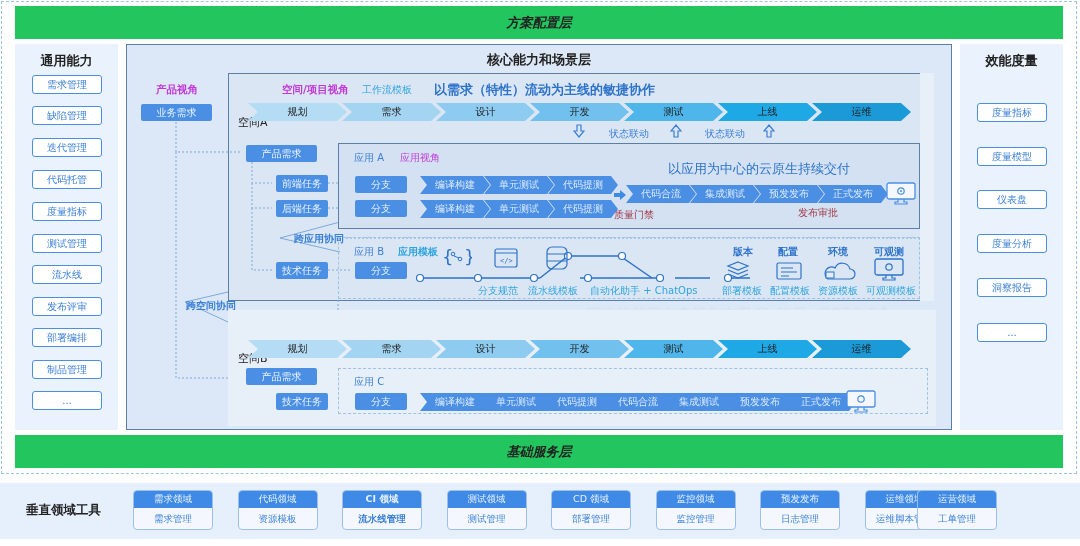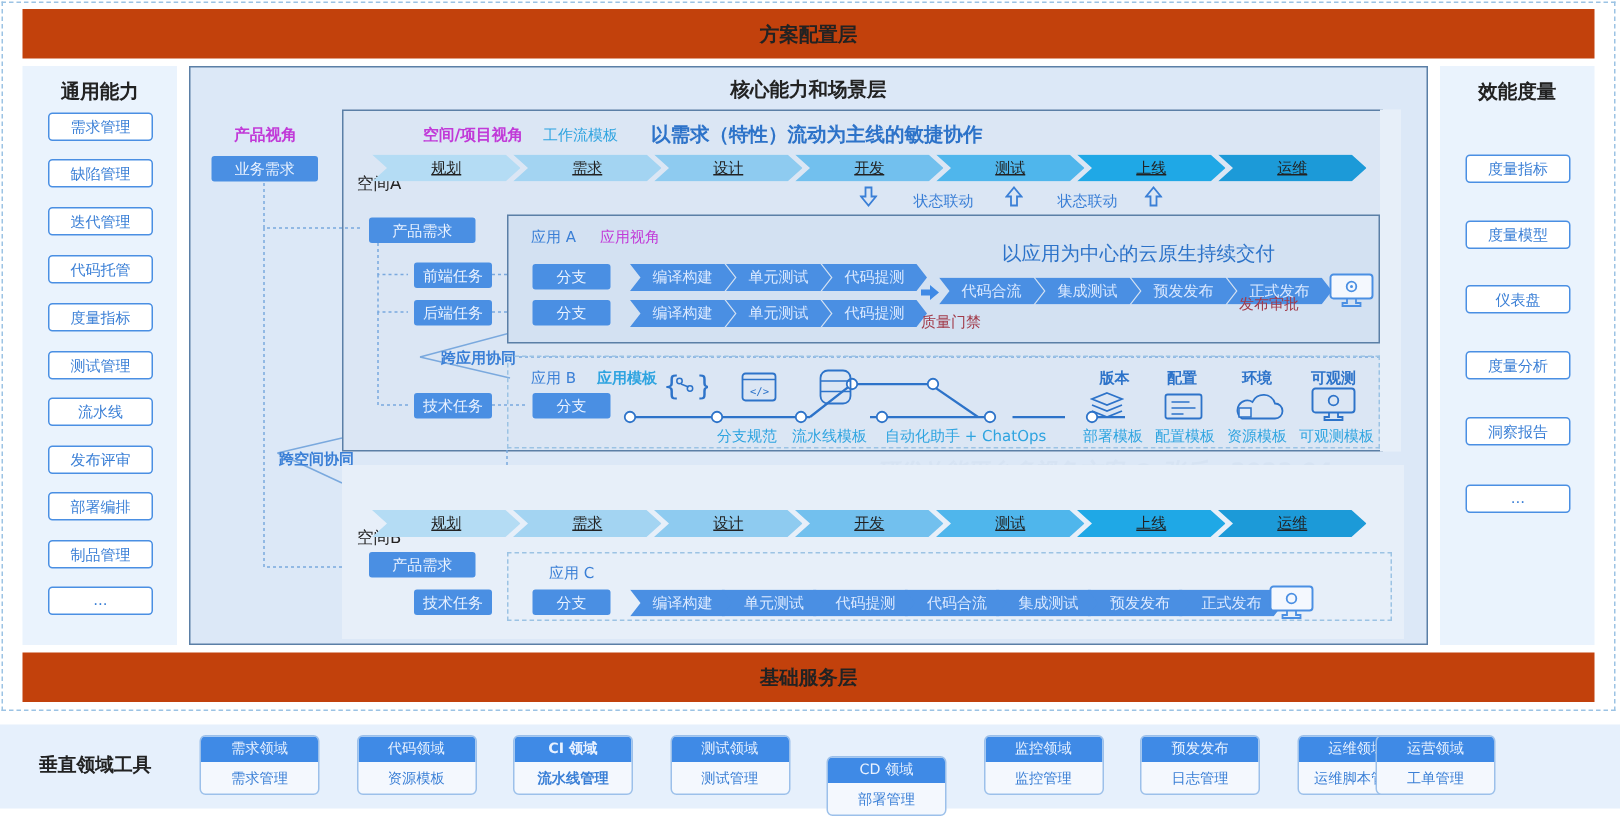--- a/index.html
+++ b/index.html
@@ -1,34 +1,34 @@
 <!DOCTYPE html>
 <html><head>
 <meta charset="utf-8">
 <style>
   * { box-sizing: border-box; margin: 0; padding: 0; }
   body { width: 1080px; height: 546px; background: #ffffff; font-family: "DejaVu Sans", sans-serif; position: relative; overflow: hidden; color: #222; }
   .abs { position: absolute; }
   .outer-dash { left: 1px; top: 1px; width: 1076px; height: 473px; border: 1px dashed #9cc3e4; }
-  .band { background: #c2410c; display: flex; align-items: center; justify-content: center; font-weight: bold; font-size: 13px; color: #222; }
+  .band { background: #22c55e; display: flex; align-items: center; justify-content: center; font-weight: bold; font-size: 13px; color: #222; font-style: italic; }
   .side-panel { background: #eaf3fd; }
   .side-title { width: 100%; text-align: center; font-weight: bold; font-size: 13px; color: #222; }
   .side-btn { width: 70px; height: 19px; border: 1.5px solid #4a8fe3; border-radius: 3px; background: #fff; font-size: 10px; color: #3a7fd6; display: flex; align-items: center; justify-content: center; }
   .core { left: 126px; top: 44px; width: 826px; height: 386px; background: #dce8f7; border: 1.5px solid #5b7fa6; }
   .core-title { left: 0; top: 6px; width: 100%; text-align: center; font-weight: bold; font-size: 13px; color: #222; }
   .spaceA { left: 228px; top: 73px; width: 694px; height: 228px; background: #dbe6f4; border: 1.5px solid #5b7fa6; }
   .spaceA-ext { left: 920px; top: 73px; width: 14px; height: 228px; background: #e7eff9; }
   .spaceB { left: 228px; top: 310px; width: 708px; height: 116px; background: #e7eff9; }
   .lbl-black { font-size: 11px; color: #222; margin-top: 32px; }
   .lbl-purple { font-size: 10.5px; color: #c13ad8; font-weight: bold; }
   .lbl-cyan { font-size: 10px; color: #2fa4e0; }
   .lbl-blue-big { font-size: 13px; color: #2d73c9; font-weight: bold; }
   .lbl-blue { font-size: 10px; color: #3a7fd6; }
   .lbl-red { font-size: 10px; color: #a23b4a; }
-  .chev { height: 18px; font-size: 10px; display: flex; align-items: center; justify-content: center; clip-path: polygon(0 0, calc(100% - 10px) 0, 100% 50%, calc(100% - 10px) 100%, 0 100%, 10px 50%); color: #222; text-decoration: underline; }
+  .chev { height: 18px; font-size: 10px; display: flex; align-items: center; justify-content: center; clip-path: polygon(0 0, calc(100% - 10px) 0, 100% 50%, calc(100% - 10px) 100%, 0 100%, 10px 50%); color: #222; }
   .bluebox { background: #4a8fe3; color: #e9f2ff; font-size: 10px; display: flex; align-items: center; justify-content: center; border-radius: 2px; }
   .pchev { height: 18px; background: #4a8fe3; color: #dbe9ff; font-size: 10px; display: flex; align-items: center; justify-content: center; clip-path: polygon(0 0, calc(100% - 7px) 0, 100% 50%, calc(100% - 7px) 100%, 0 100%, 7px 50%); }
   .appA { left: 338px; top: 143px; width: 582px; height: 86px; background: #d3e1f2; border: 1.5px solid #5b7fa6; }
   .appB { left: 338px; top: 237px; width: 582px; height: 62px; border: 1px dashed #9cc3e4; }
   .appC { left: 338px; top: 368px; width: 590px; height: 46px; border: 1px dashed #9cc3e4; }
   .tool { background: #e6f0fc; }
   .tool-card { width: 80px; height: 40px; border: 1px solid #9cc0ea; border-radius: 4px; background: #f4f8fe; overflow: hidden; }
   .tool-head { height: 17px; background: #3f8ae6; color: #e9f2ff; font-size: 9.5px; display: flex; align-items: center; justify-content: center; }
   .tool-body { height: 23px; color: #3a7fd6; font-size: 9.5px; display: flex; align-items: center; justify-content: center; }
   .watermark { font-size: 15px; font-style: italic; font-weight: bold; color: #d6e3f3; white-space: nowrap; }
@@ -164,21 +164,21 @@
       <path d="M0 3h6V0l6 5-6 5V7H0z" fill="#3f8ae6"></path>
     </svg>
 </div>
 <div id="deliveryA">
     <div class="abs pchev" style="left:626px;top:185px;width:70px;">代码合流</div>
     <div class="abs pchev" style="left:690px;top:185px;width:70px;">集成测试</div>
     <div class="abs pchev" style="left:754px;top:185px;width:70px;">预发发布</div>
     <div class="abs pchev" style="left:818px;top:185px;width:70px;">正式发布</div>
   </div>
 <div class="abs lbl-red" style="left:614px;top:208px;">质量门禁</div>
-<div class="abs lbl-red" style="left:798px;top:196px;margin-left:28px;">发布审批</div>
+<div class="abs lbl-red" style="left:798px;top:206px;">发布审批</div>
 <div class="abs" style="left:886px;top:182px;">
   <svg width="30" height="24" viewBox="0 0 30 24">
       <rect x="1" y="1" width="28" height="16" rx="2" fill="#f4f8fe" stroke="#4a8fe3" stroke-width="1.3"></rect>
       <path d="M12 17v3h-3v2h12v-2h-3v-3" fill="none" stroke="#4a8fe3" stroke-width="1.2"></path>
       <circle cx="15" cy="9" r="3.2" fill="none" stroke="#4a8fe3" stroke-width="1.2"></circle>
       <circle cx="15" cy="9" r="1" fill="#4a8fe3"></circle>
     </svg>
 </div>
 
 <div class="abs appB"></div>
@@ -277,21 +277,21 @@
     <div class="abs chev" style="left:436px;top:340px;width:99px;background:#8ecbf0;">设计</div>
     <div class="abs chev" style="left:530px;top:340px;width:99px;background:#72c0ee;">开发</div>
     <div class="abs chev" style="left:624px;top:340px;width:99px;background:#4fb6ec;">测试</div>
     <div class="abs chev" style="left:718px;top:340px;width:99px;background:#1fa8e6;">上线</div>
     <div class="abs chev" style="left:812px;top:340px;width:99px;background:#1c9ad8;">运维</div>
   </div>
 <div class="abs bluebox" style="left:246px;top:368px;width:71px;height:17px;">产品需求</div>
 <div class="abs bluebox" style="left:276px;top:393px;width:52px;height:17px;">技术任务</div>
 
 <div class="abs appC"></div>
-<div class="abs lbl-blue" style="left:354px;top:375px;margin-left:12px;">应用 C</div>
+<div class="abs lbl-blue" style="left:354px;top:375px;">应用 C</div>
 <div class="abs bluebox" style="left:355px;top:393px;width:52px;height:17px;">分支</div>
 <div id="pipeC">
     <div class="abs pchev" style="left:420px;top:393px;width:70px;">编译构建</div>
     <div class="abs pchev" style="left:481px;top:393px;width:70px;">单元测试</div>
     <div class="abs pchev" style="left:542px;top:393px;width:70px;">代码提测</div>
     <div class="abs pchev" style="left:603px;top:393px;width:70px;">代码合流</div>
     <div class="abs pchev" style="left:664px;top:393px;width:70px;">集成测试</div>
     <div class="abs pchev" style="left:725px;top:393px;width:70px;">预发发布</div>
     <div class="abs pchev" style="left:786px;top:393px;width:70px;">正式发布</div>
   </div>
@@ -319,21 +319,21 @@
       <div class="tool-body">资源模板</div>
     </div>
     <div class="abs tool-card" style="left:342px;top:490px;font-weight:bold;">
       <div class="tool-head">CI 领域</div>
       <div class="tool-body">流水线管理</div>
     </div>
     <div class="abs tool-card" style="left:446.5px;top:490px;">
       <div class="tool-head">测试领域</div>
       <div class="tool-body">测试管理</div>
     </div>
-    <div class="abs tool-card" style="left:551px;top:504px;">
+    <div class="abs tool-card" style="left:551px;top:490px;">
       <div class="tool-head">CD 领域</div>
       <div class="tool-body">部署管理</div>
     </div>
     <div class="abs tool-card" style="left:655.5px;top:490px;">
       <div class="tool-head">监控领域</div>
       <div class="tool-body">监控管理</div>
     </div>
     <div class="abs tool-card" style="left:760px;top:490px;">
       <div class="tool-head">预发发布</div>
       <div class="tool-body">日志管理</div>

